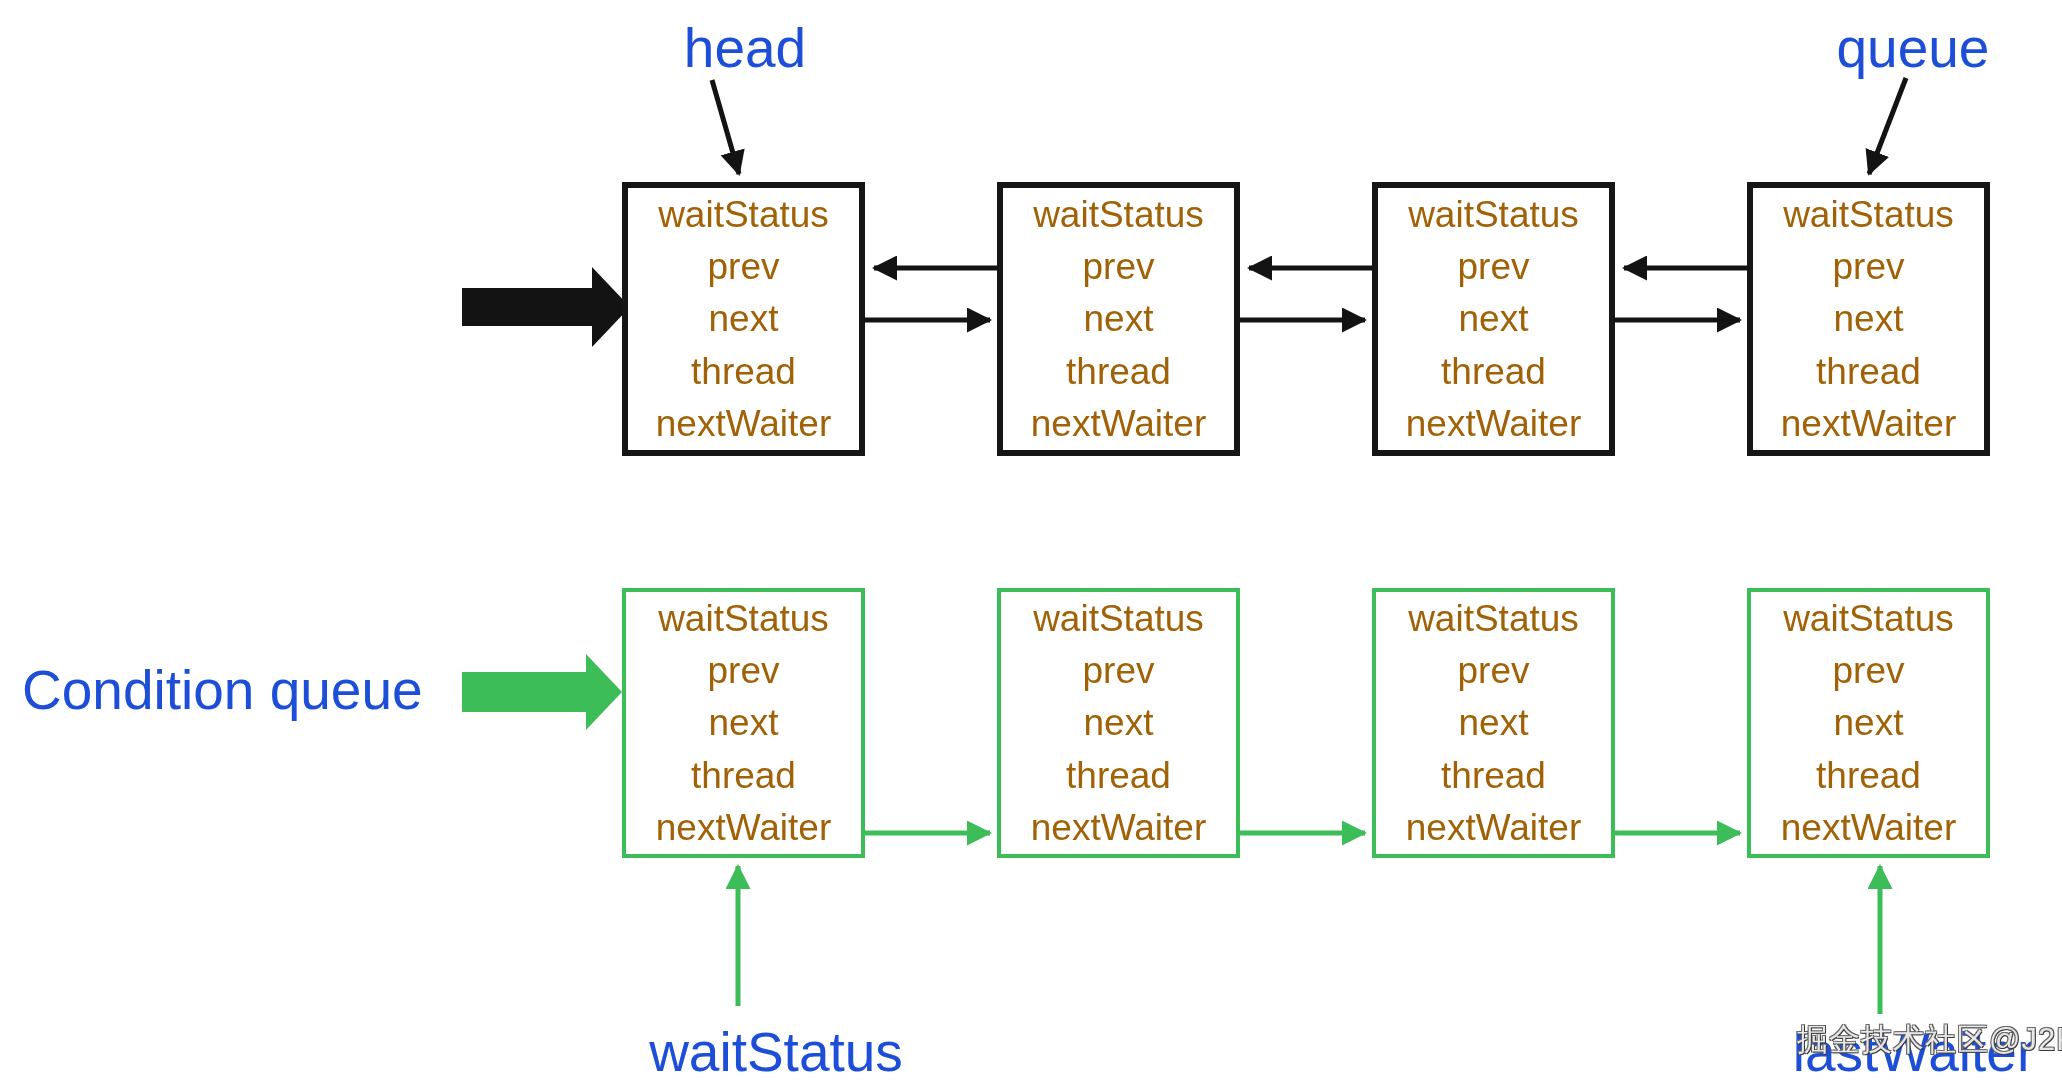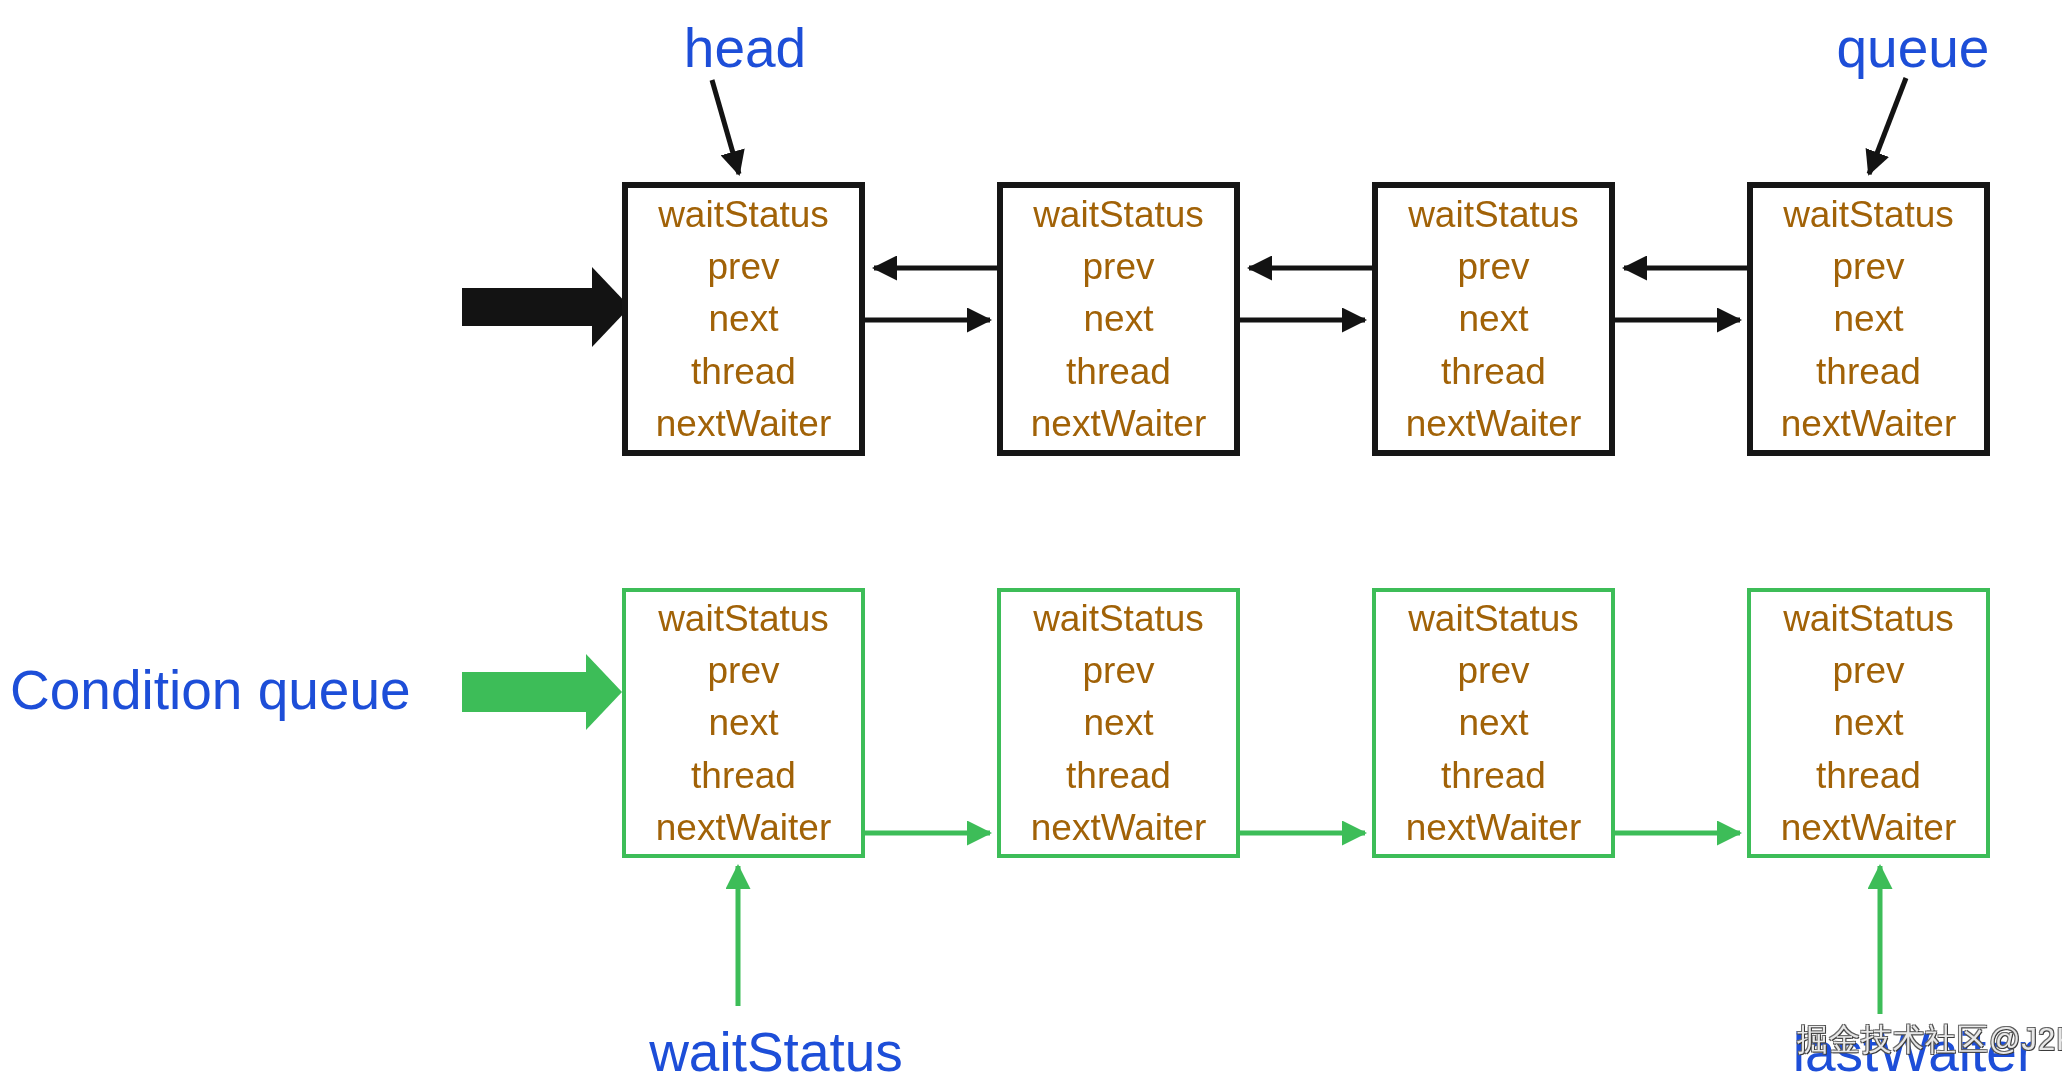--- a/index.html
+++ b/index.html
@@ -89,21 +89,21 @@
   }
 </style>
 </head>
 <body>
 
 <div class="stage">
 
   <div class="big-label centered" style="left:645px; top:18px; width:200px;">head</div>
   <div class="big-label centered" style="left:1813px; top:18px; width:200px;">queue</div>
 
-  <div class="big-label" style="left:10px; top:660px;">Condition queue</div>
+  <div class="big-label" style="left:22px; top:660px;">Condition queue</div>
 
   <div class="thick-arrow" id="sync-thick">
     <div class="shaft"></div>
     <div class="tri"></div>
   </div>
   <div class="thick-arrow" id="cond-thick">
     <div class="shaft"></div>
     <div class="tri"></div>
   </div>
 

